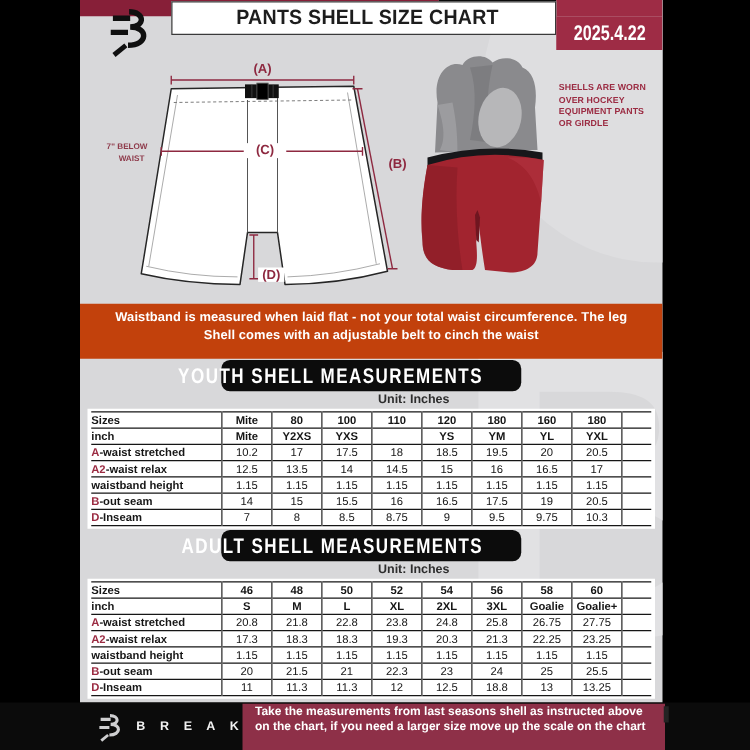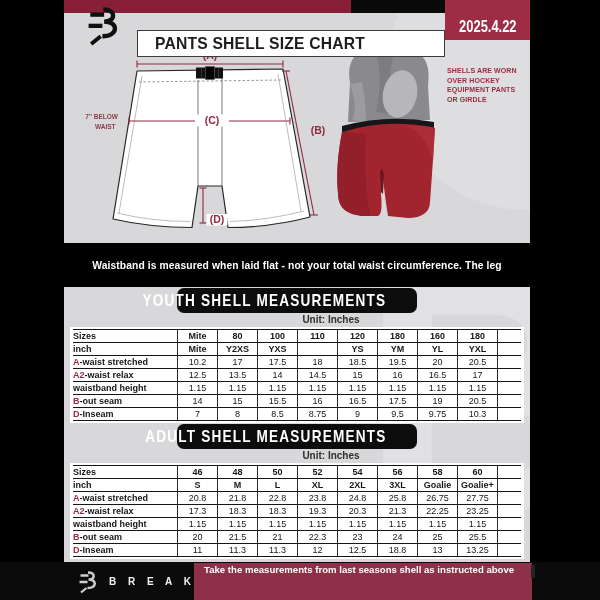--- a/index.html
+++ b/index.html
@@ -10,31 +10,31 @@
   
   .doc{position:absolute;left:64px;top:0;width:466px;height:562px;background:#d8d8da;overflow:hidden;}
   .topcircle{position:absolute;left:322px;top:-70px;width:280px;height:280px;border-radius:50%;background:#dedee0;z-index:0;}
   .watermark{position:absolute;left:296px;top:224px;font-size:340px;line-height:1;font-weight:700;color:#e1e1e3;z-index:1;user-select:none;}
   
   .strip{position:absolute;top:0;height:13px;z-index:2;}
   .strip.m1{left:0;width:287px;background:#871f38;}
   .strip.blk{left:287px;width:94px;background:#0a0a0a;}
   .strip.m2{left:381px;width:85px;background:#9e2c45;}
   
-  .titlebox{position:absolute;left:73px;top:30px;width:308px;height:27px;background:#fff;border:1px solid #3a3a3a;box-sizing:border-box;display:flex;align-items:center;padding-left:17px;z-index:3;}
+  .titlebox{position:absolute;left:73px;top:1px;width:308px;height:27px;background:#fff;border:1px solid #3a3a3a;box-sizing:border-box;display:flex;align-items:center;padding-left:17px;z-index:3;justify-content:center;}
   .titlebox span{font-size:16.5px;font-weight:700;color:#1d1d1d;letter-spacing:.2px;transform:scaleX(.95);transform-origin:left center;white-space:nowrap;}
   .datebox{position:absolute;left:381px;top:13px;width:85px;height:27px;background:#9e2c45;display:flex;align-items:center;justify-content:center;z-index:3;}
   .datebox span{color:#fff;font-size:17px;font-weight:700;transform:scaleX(.76);white-space:nowrap;}
   .logo{position:absolute;left:22px;top:3px;z-index:3;}
   
   .diagram{position:absolute;left:18px;top:42px;z-index:2;}
   .photo{position:absolute;left:272px;top:42px;z-index:2;}
   .sidenote{position:absolute;left:383px;top:66px;width:82px;z-index:2;color:#9b2b42;font-size:7px;font-weight:700;line-height:9.6px;letter-spacing:.1px;}
   
-  .banner{position:absolute;left:0;top:243px;width:466px;height:44px;background:#000000;z-index:2;box-sizing:border-box;padding-top:16px;text-align:center;}
+  .banner{position:absolute;left:0;top:243px;width:466px;height:44px;background:#c2410c;z-index:2;box-sizing:border-box;padding-top:5px;text-align:center;}
   .banner div{color:#fff;font-size:10.3px;font-weight:700;line-height:13.5px;letter-spacing:.1px;}
   
   .secbanner{position:absolute;left:113px;width:240px;height:25px;background:#0c0c0c;border-radius:7px;display:flex;align-items:center;justify-content:flex-end;z-index:2;}
   .secbanner span{color:#fff;font-size:17px;font-weight:700;letter-spacing:1.5px;transform:scaleX(.8);white-space:nowrap;}
   #youthBanner{top:288px;} #adultBanner{top:424px;}
   .unit{position:absolute;left:0;width:466px;text-align:center;font-size:10px;font-weight:700;color:#2e2e2e;z-index:2;padding-left:34px;}
   #youthUnit{top:314px;} #adultUnit{top:450px;}
   
   .tablewrap{position:absolute;left:6px;width:454px;background:#fff;z-index:2;padding:2px 0;}
   #youthTableWrap{top:327px;} #adultTableWrap{top:463px;}
@@ -151,20 +151,21 @@
 
   <div class="sidenote">
     <div>SHELLS ARE WORN</div>
     <div>OVER HOCKEY</div>
     <div>EQUIPMENT PANTS</div>
     <div>OR GIRDLE</div>
   </div>
 
   <div class="banner">
     <div>Waistband is measured when laid flat - not your total waist circumference. The leg</div>
+    <div>Shell comes with an adjustable belt to cinch the waist</div>
   </div>
 
   <div class="secbanner" id="youthBanner">
     <span>YOUTH SHELL MEASUREMENTS</span>
   </div>
   <div class="unit" id="youthUnit">Unit: Inches</div>
   <div class="tablewrap" id="youthTableWrap">
     <table class="meas">
       <tbody>
           <tr class="hdr">
@@ -356,15 +357,16 @@
     <svg width="22" height="25" viewBox="0 0 44 48" fill="none">
       <path d="M20,6 C35,6 35,20 21,20 C38,20 38,37 19,37" stroke="#cfcfd1" stroke-width="5" fill="none"></path>
       <path d="M5,12 H21" stroke="#cfcfd1" stroke-width="5"></path>
       <path d="M3,25 H19" stroke="#cfcfd1" stroke-width="5"></path>
       <path d="M17,37 L6,46" stroke="#cfcfd1" stroke-width="4.5"></path>
     </svg>
     <span class="brandname">B R E A K A W A Y</span>
   </div>
   <div class="footnote">
     <div>Take the measurements from last seasons shell as instructed above</div>
+    <div>on the chart, if you need a larger size move up the scale on the chart</div>
   </div>
 </div>
 <div class="scrollmark"></div>
 
 </body></html>

